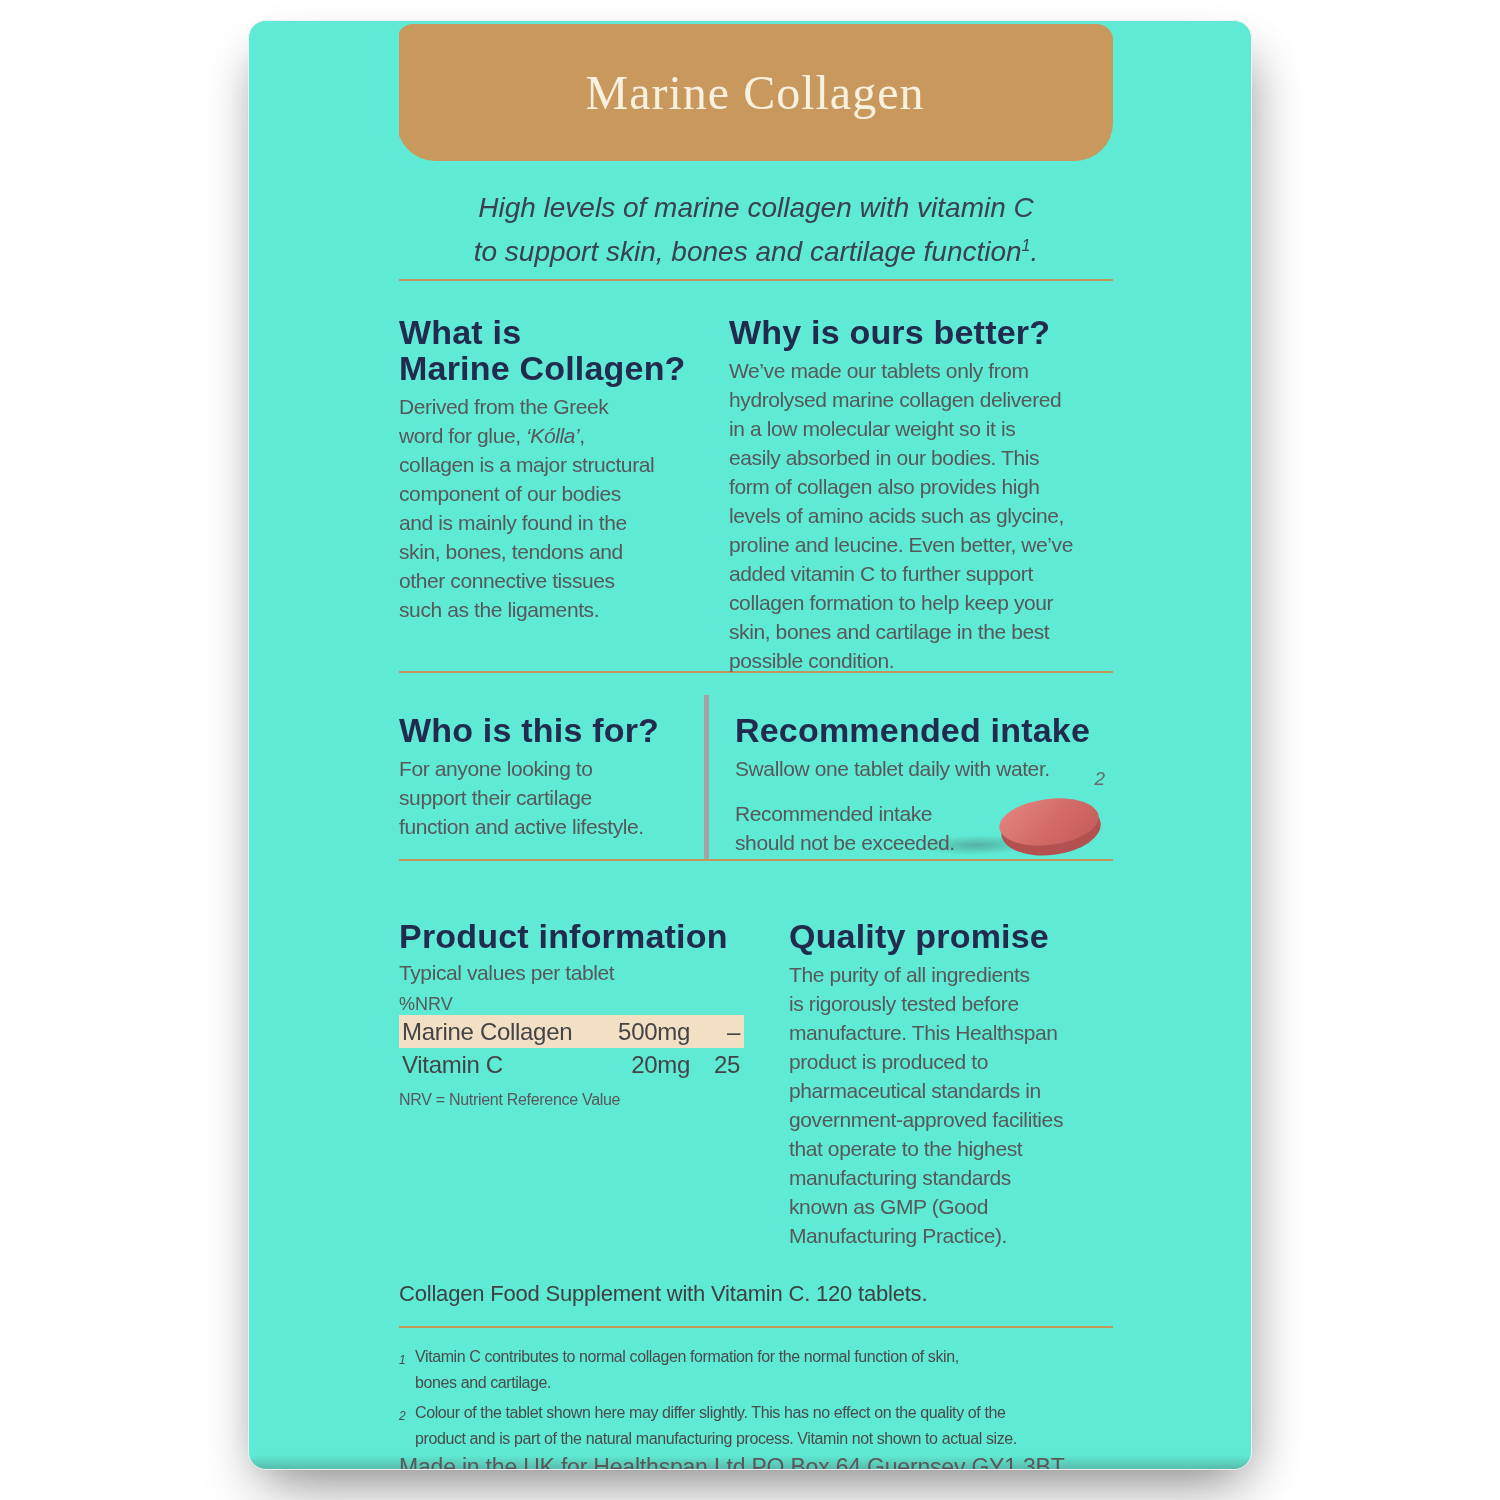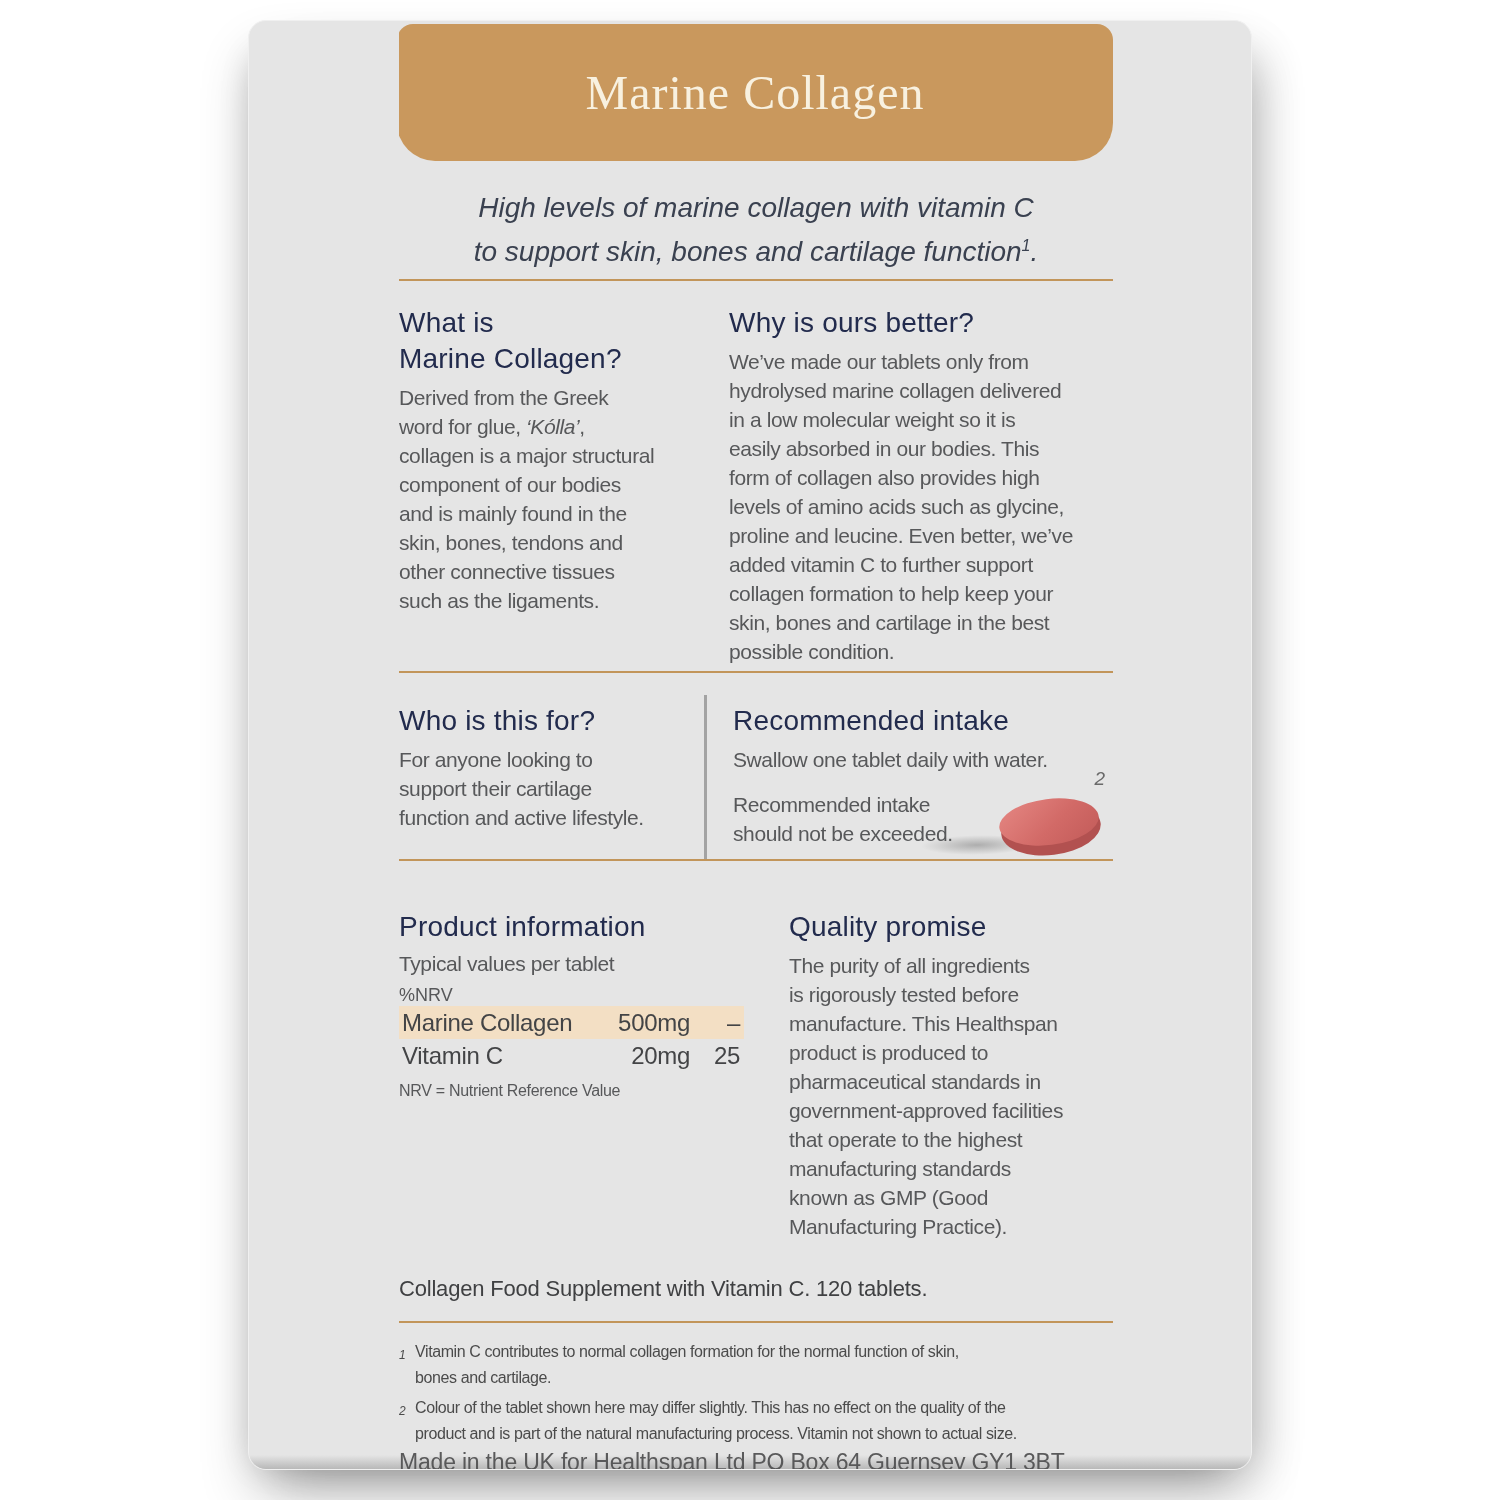--- a/index.html
+++ b/index.html
@@ -9,21 +9,21 @@
     height: 1500px;
     background: #ffffff;
     font-family: "Liberation Sans", sans-serif;
   }
   .card {
     position: absolute;
     left: 248px;
     top: 20px;
     width: 1004px;
     height: 1450px;
-    background: #e5e5e5;
+    background: #5eead4;
     border-radius: 18px;
     border: 1px solid #f0f0f0;
     box-sizing: border-box;
     box-shadow: 0 30px 55px -10px rgba(0,0,0,0.30),
                 26px 18px 45px -20px rgba(0,0,0,0.18),
                 -14px 14px 35px -24px rgba(0,0,0,0.20);
     overflow: hidden;
   }
   .card::after {
     content: "";
@@ -74,24 +74,24 @@
   
   .rule {
     height: 2px;
     background: #c2955a;
     border: none;
   }
   .rule1 { margin-top: 8px; }
   .rule4 { margin-top: 18px; }
   
   h2 {
-    margin: 8px 0 6px;
-    font-size: 28px;
+    margin: 17px 0 6px;
+    font-size: 34px;
     line-height: 36px;
-    font-weight: 400;
+    font-weight: 700;
     color: #222b4d;
     white-space: pre-line;
     letter-spacing: 0.2px;
   }
   .body {
     margin: 0;
     font-size: 21px;
     line-height: 29px;
     letter-spacing: -0.4px;
     color: #57585a;
@@ -99,21 +99,21 @@
   }
   .section { display: flex; box-sizing: border-box; }
   .section1 { height: 390px; padding-top: 16px; }
   .section2 { height: 186px; padding-top: 22px; }
   .section3 { min-height: 384px; padding-top: 40px; }
   .col-left-1 { width: 312px; flex: none; }
   .col-right-1 { margin-left: 18px; flex: 1; }
   .section2 .col-left-2 { width: 305px; flex: none; }
   .section2 .col-right-2 {
     flex: 1;
-    border-left: 3px solid #a3a3a3;
+    border-left: 5px solid #a3a3a3;
     padding-left: 26px;
     position: relative;
   }
   .intake-line2 { margin-top: 16px; }
   
   .tablet-wrap { position: absolute; top: 87px; right: 8px; width: 170px; height: 75px; }
   .tablet-marker {
     position: absolute; top: -14px; right: 0;
     font-style: italic; font-size: 19px; color: #6a6a6a;
   }

